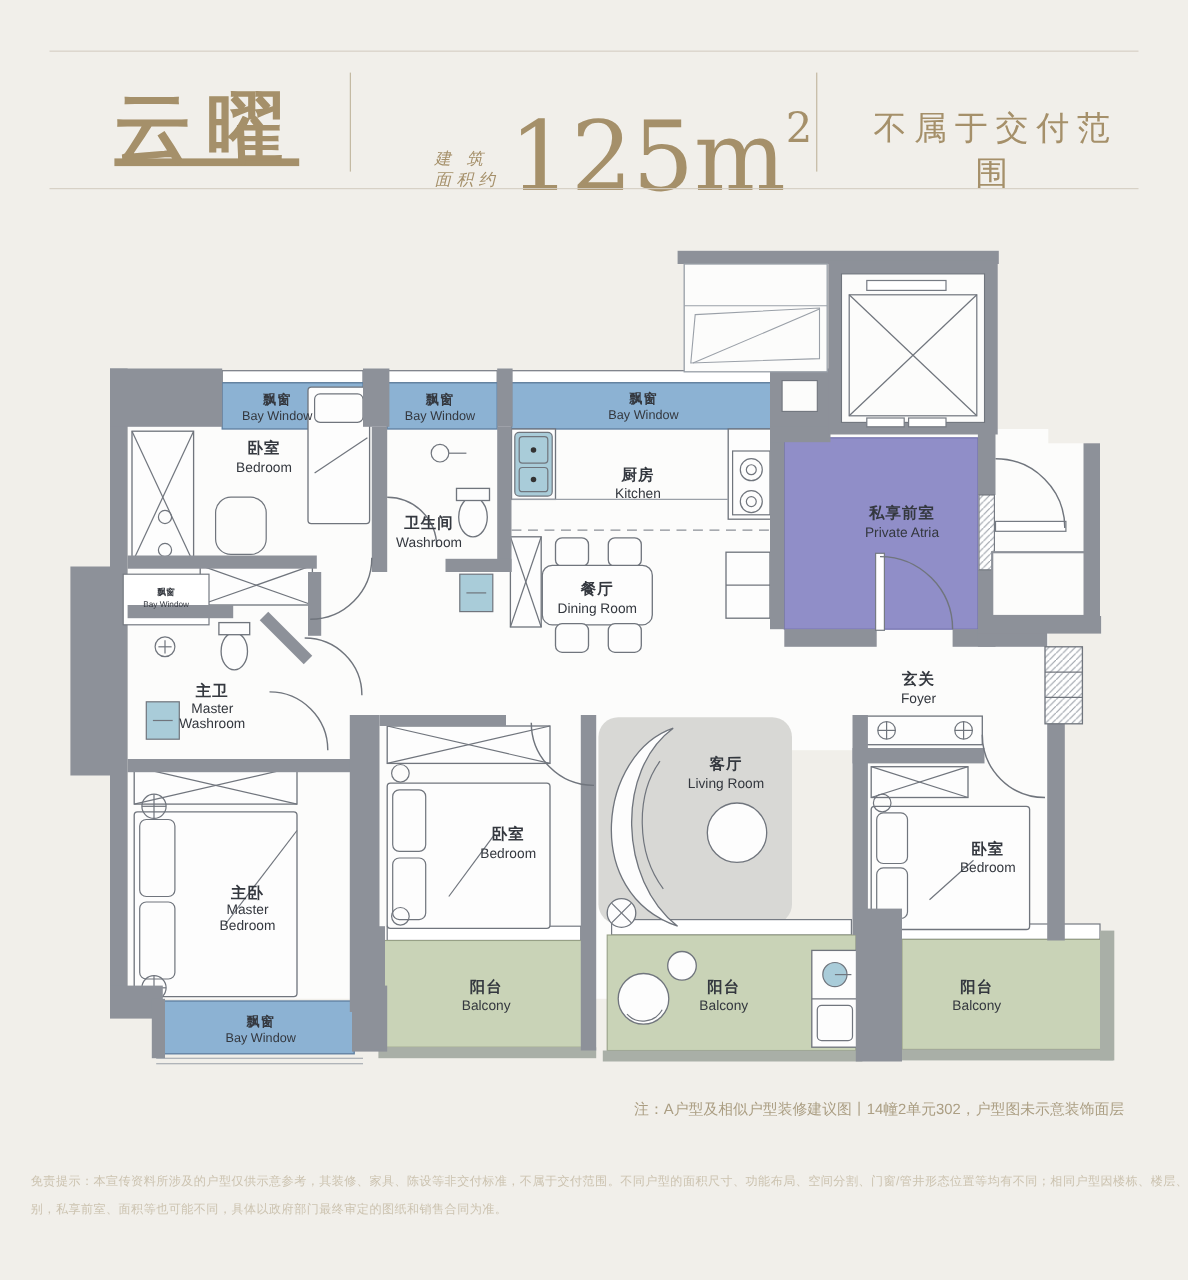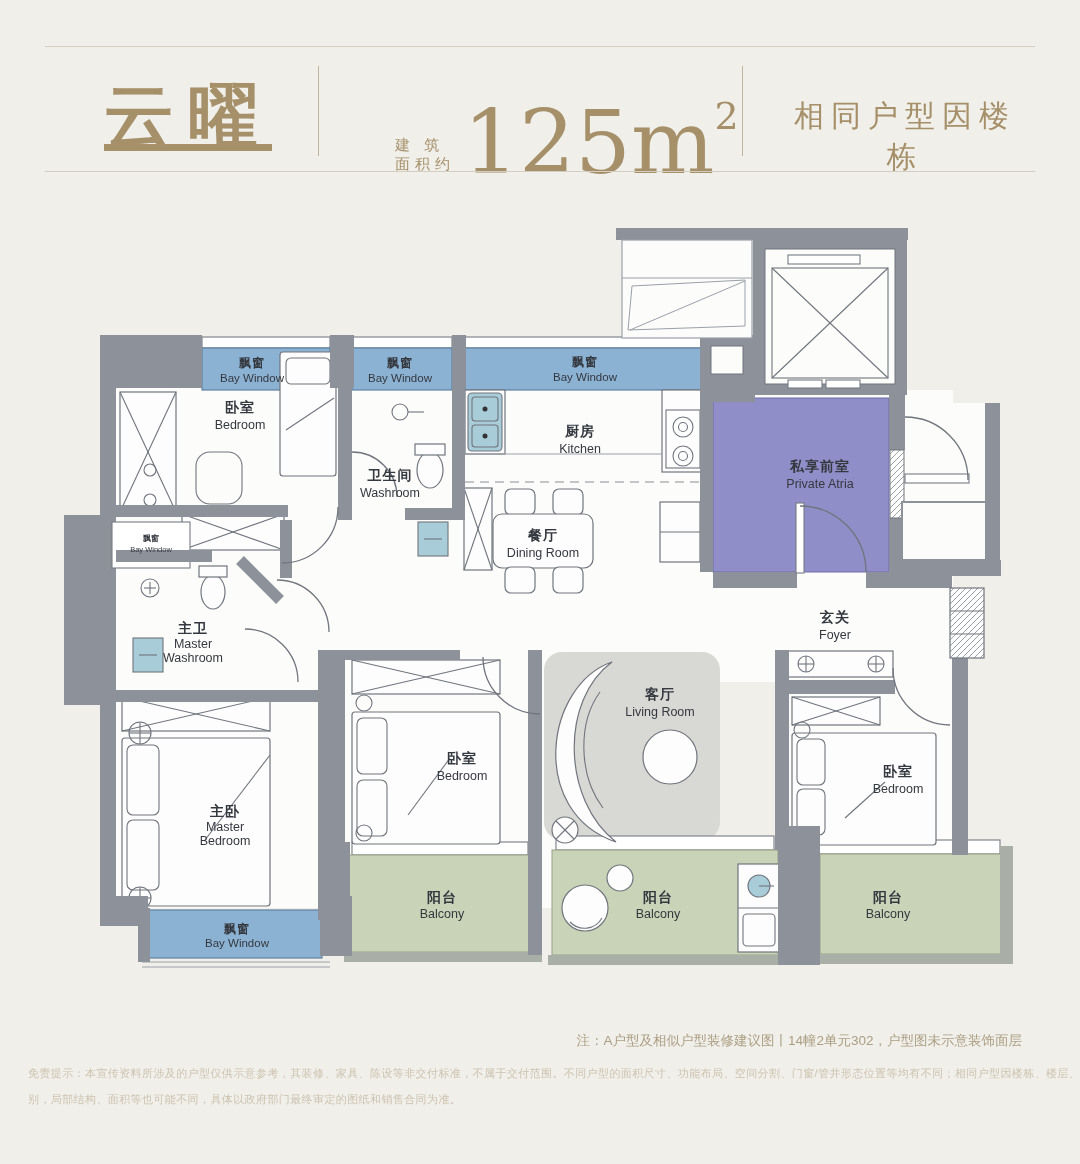--- a/index.html
+++ b/index.html
@@ -2,25 +2,25 @@
 <html style="--wall: #8d9199; --bay-window: #8cb2d3; --balcony: #c9d3b7; --atria: #908ec8; --fixture-blue: #a9ccd9; --rug: #d8d8d5; --accent: #a5906a;"><head>
 <meta charset="utf-8">
 <style>
   html,body{margin:0;padding:0;}
   body{font-family:"Liberation Sans",sans-serif;}
   #page{position:relative;width:1080px;height:1164px;background:#f1efea;overflow:hidden;}
   .hairline{position:absolute;left:45px;width:990px;height:1px;background:#d4cec2;}
   #title{position:absolute;left:104px;top:70px;font-family:"Liberation Serif",serif;font-size:70px;font-weight:600;letter-spacing:14px;color:var(--accent);text-decoration:underline;}
   .vdiv{position:absolute;top:66px;width:1px;height:90px;background:#bfb49c;}
   #area-block{position:absolute;left:395px;top:72px;display:flex;align-items:center;}
-  #area-label{font-size:15px;letter-spacing:5px;color:var(--accent);line-height:19px;text-align:justify;margin-top:49px;margin-right:8px;}
+  #area-label{font-size:15px;letter-spacing:5px;color:var(--accent);line-height:19px;text-align:justify;margin-top:49px;margin-right:8px;font-style:italic;}
   #area-value{font-family:"DejaVu Serif",serif;font-size:88px;color:var(--accent);line-height:88px;text-align:right;}
   #area-sup{font-family:"DejaVu Serif",serif;font-size:38px;color:var(--accent);vertical-align:44px;}
   #spec{position:absolute;left:780px;top:96px;width:250px;text-align:center;font-family:"Liberation Serif",serif;font-size:30px;letter-spacing:7px;color:var(--accent);}
-  #note{position:absolute;right:58px;top:1032px;font-size:13.5px;color:#ab9e83;white-space:nowrap;}
+  #note{position:absolute;right:58px;top:1000px;font-size:13.5px;color:#ab9e83;white-space:nowrap;}
   .disc{position:absolute;left:28px;font-size:11px;color:#ccc3b0;white-space:nowrap;letter-spacing:0.4px;}
   #watermark{position:absolute;right:4px;top:1120px;font-size:31px;font-weight:900;color:#111;letter-spacing:1px;
     text-shadow:1px 1px 0 #fff,-1px -1px 0 #fff,1px -1px 0 #fff,-1px 1px 0 #fff,2px 2px 2px #fff;}
   svg{position:absolute;left:0;top:0;}
   
   .floor{fill:#fcfcfb;}
   .w{fill:var(--wall,#8d9199);}
   .wl{fill:#a9afa7;}
   .bay{fill:var(--bay-window,#8cb2d3);stroke:#5f7fa0;stroke-width:1.2;}
   .grn{fill:var(--balcony,#c9d3b7);stroke:#97a086;stroke-width:1;}
@@ -47,21 +47,21 @@
   <div id="title">云曜</div>
   <div class="vdiv" style="left:318px"></div>
   <div id="area-block">
     <div id="area-label">
       <div>建 筑</div>
       <div>面积约</div>
     </div>
     <div id="area-value"><span>125m</span><span id="area-sup">2</span></div>
   </div>
   <div class="vdiv" style="left:742px"></div>
-  <div id="spec">相同户型因楼栋</div>
+  <div id="spec">不属于交付范围</div>
   <div class="hairline" style="top:171px"></div>
 
   <svg width="1080" height="1164" viewBox="0 0 1080 1164">
     <defs>
       <pattern id="hatch" width="6" height="6" patternUnits="userSpaceOnUse">
         <rect width="6" height="6" fill="#ffffff"></rect>
         <path d="M0,6 L6,0" stroke="#9aa0a8" stroke-width="1"></path>
       </pattern>
     </defs>
 
@@ -352,14 +352,14 @@
       <text class="le" x="442" y="918">Balcony</text>
       <text class="lz" x="658" y="902">阳台</text>
       <text class="le" x="658" y="918">Balcony</text>
       <text class="lz" x="888" y="902">阳台</text>
       <text class="le" x="888" y="918">Balcony</text>
     </g>
   </svg>
 
   <div id="note">注：A户型及相似户型装修建议图丨14幢2单元302，户型图未示意装饰面层</div>
   <div class="disc" style="top:1066px">免责提示：本宣传资料所涉及的户型仅供示意参考，其装修、家具、陈设等非交付标准，不属于交付范围。不同户型的面积尺寸、功能布局、空间分割、门窗/管井形态位置等均有不同；相同户型因楼栋、楼层、单元等差</div>
-  <div class="disc" style="top:1092px">别，局部结构、面积等也可能不同，具体以政府部门最终审定的图纸和销售合同为准。</div>
+  <div class="disc" style="top:1092px">别，私享前室、面积等也可能不同，具体以政府部门最终审定的图纸和销售合同为准。</div>
 </div>
 
 </body></html>

